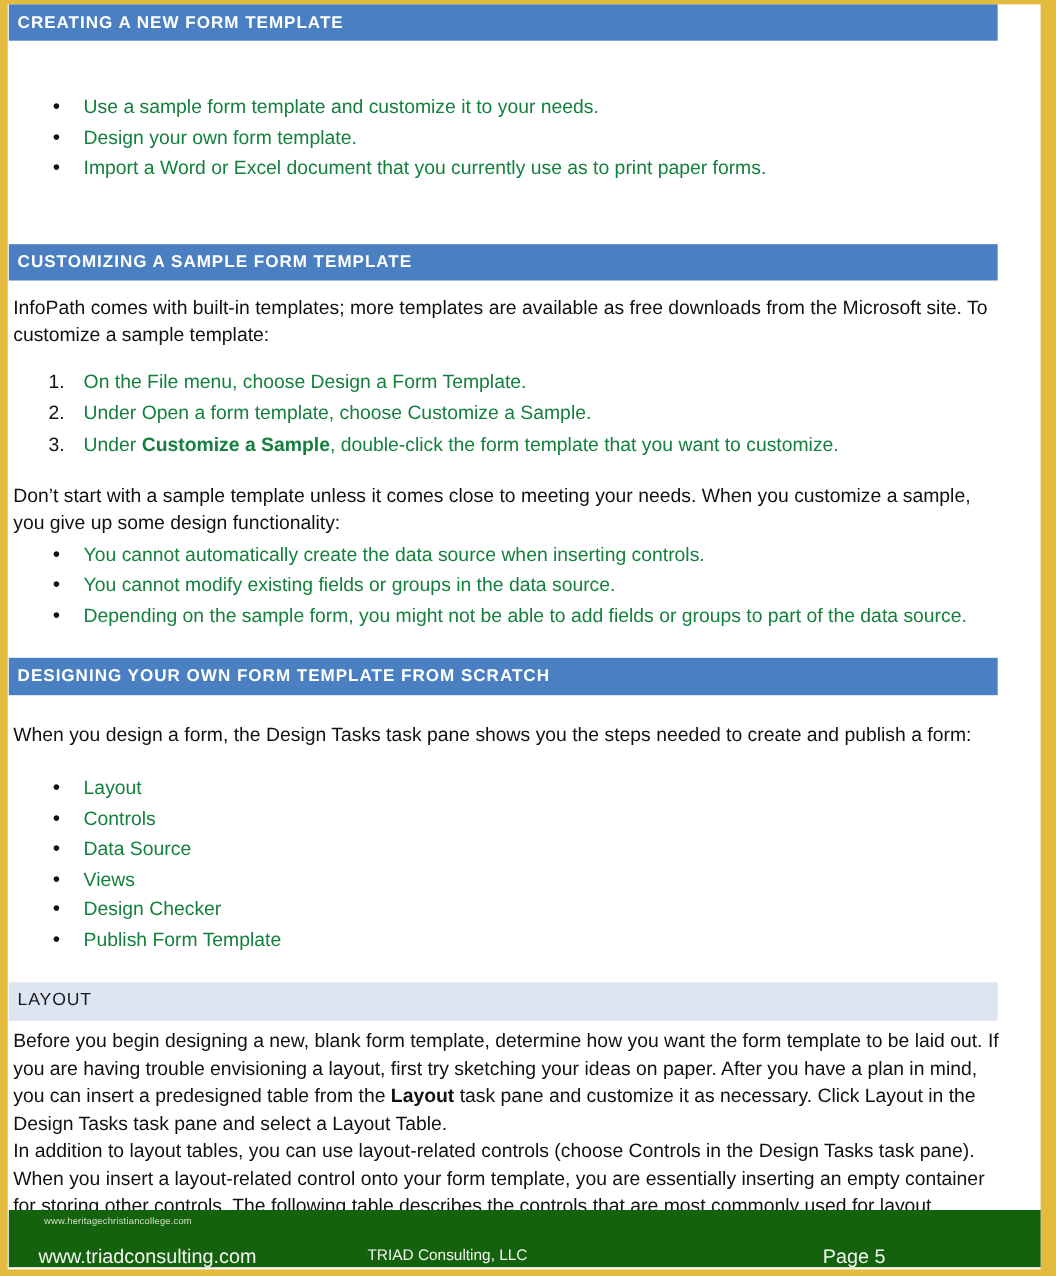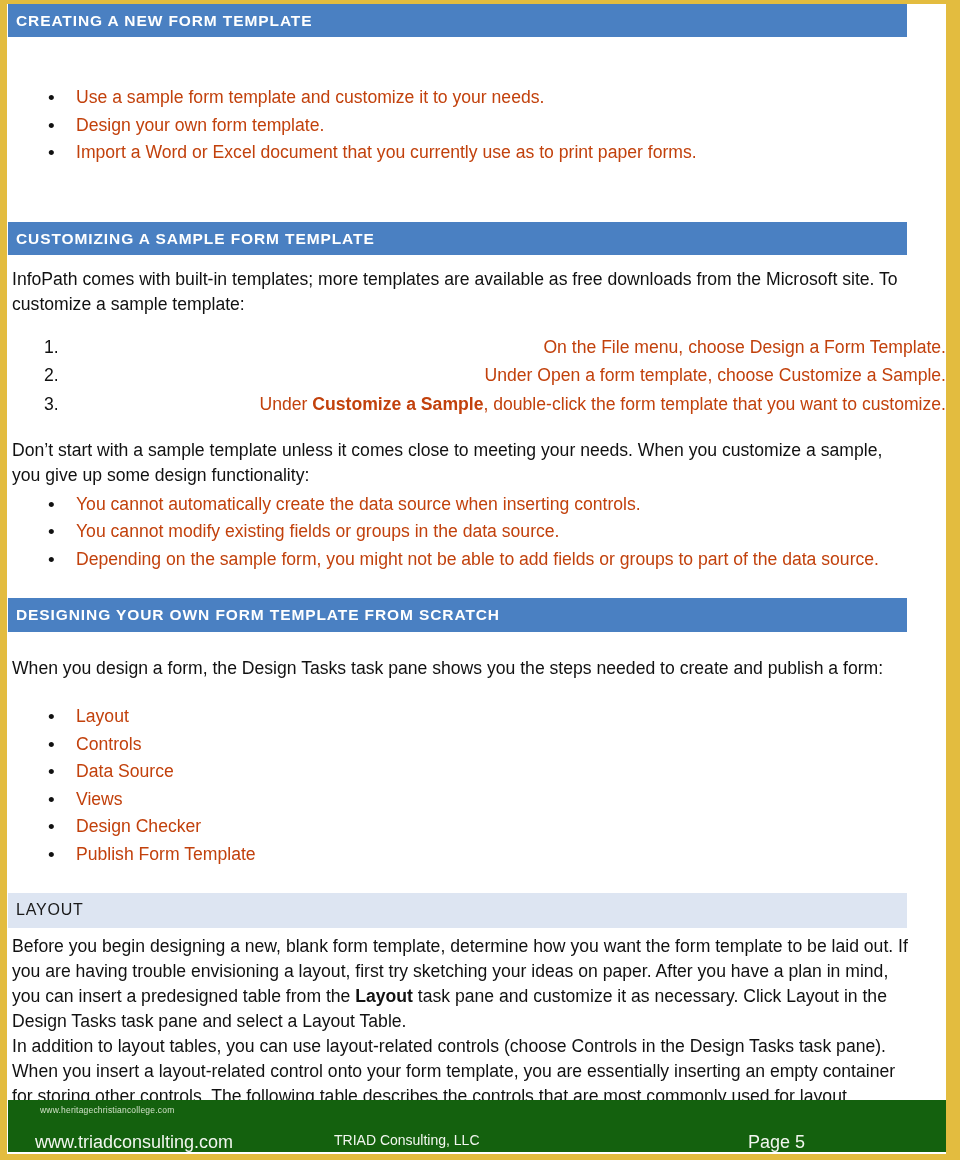--- a/index.html
+++ b/index.html
@@ -98,41 +98,40 @@
   .sp-6  { height: 6px; }
   .sp-24 { height: 24px; }
   .sp-30 { height: 30px; }
   .sp-4  { height: 4px; }
 
   
   ul.bullets, ol.numbers {
     margin: 0;
     padding: 0 0 0 68px;
     font-size: 17.6px;
-    color: #c2410c;
+    color: #15803d;
     line-height: 1.45;
   }
   ul.bullets { list-style: none; }
   ul.bullets > li {
     position: relative;
     padding-left: 0;
     margin: 0 0 2px 0;
   }
   ul.bullets > li::before {
     content: "\2022";
     position: absolute;
     left: -28px;
     top: -1px;
     font-size: 19px;
     color: #111111;
   }
   ol.numbers {
     list-style: none;
     counter-reset: num;
-    text-align: right;
   }
   ol.numbers > li {
     position: relative;
     counter-increment: num;
     margin: 0 0 3px 0;
   }
   ol.numbers > li::before {
     content: counter(num) ".";
     position: absolute;
     left: -32px;

